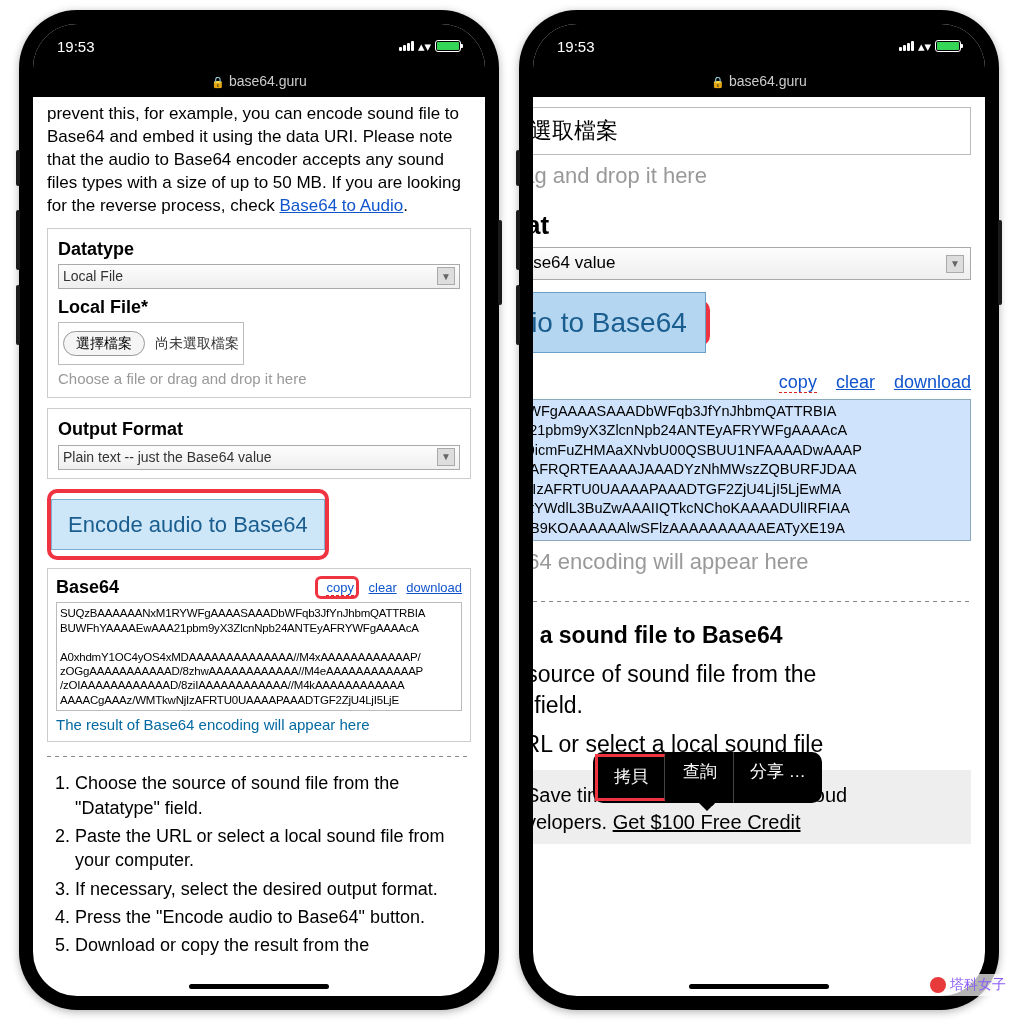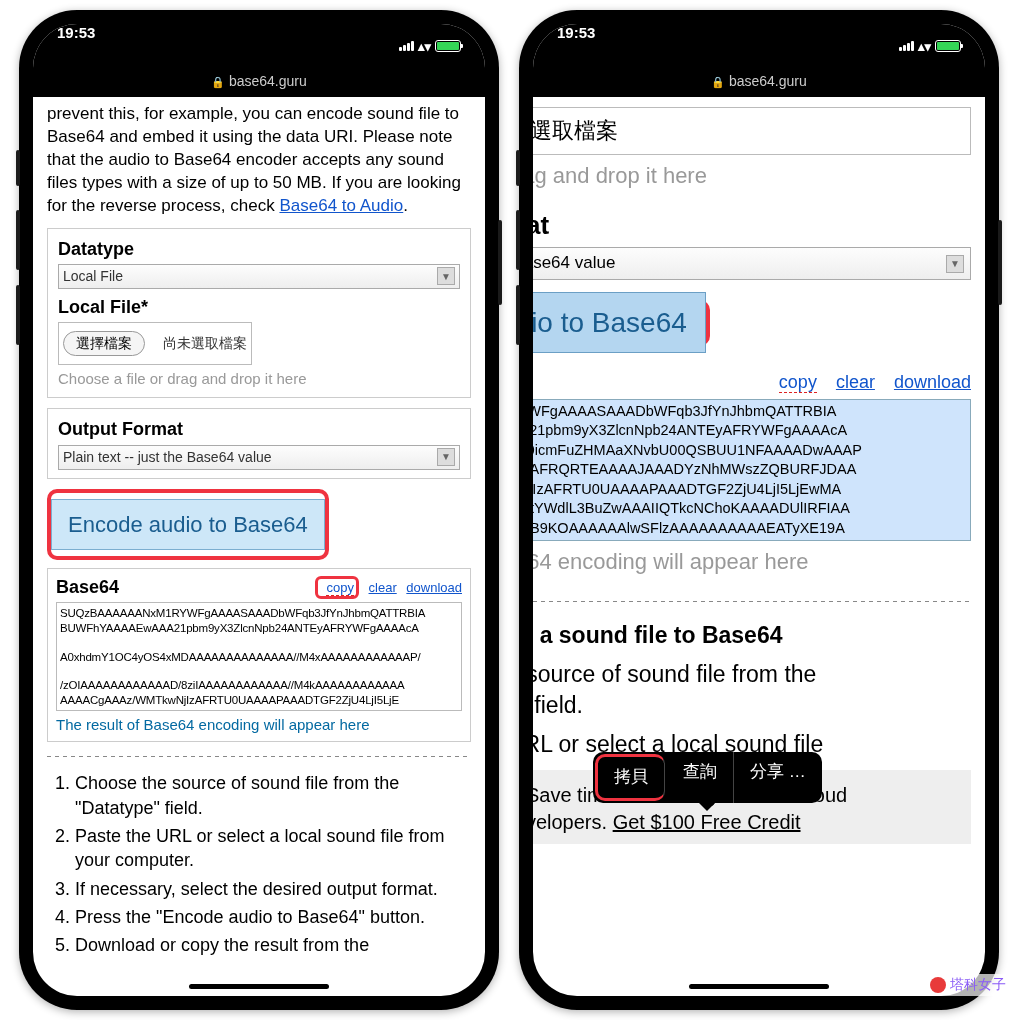--- a/index.html
+++ b/index.html
@@ -46,24 +46,25 @@
     height: 30px;
     background: #000;
     border-radius: 0 0 18px 18px;
     z-index: 10;
   }
   .status-bar {
     background: #000;
     color: #fff;
     height: 44px;
     display: flex;
+    align-items: center;
     justify-content: space-between;
     padding: 0 24px;
     font-size: 15px;
-    font-weight: 700;
+    font-weight: 400;
   }
   .status-right { display: flex; align-items: center; gap: 4px; }
   .signal-bars { display: flex; align-items: flex-end; gap: 1px; }
   .signal-bars span { width: 3px; background: #fff; border-radius: 1px; }
   .signal-bars span:nth-child(1) { height: 4px; }
   .signal-bars span:nth-child(2) { height: 6px; }
   .signal-bars span:nth-child(3) { height: 8px; }
   .signal-bars span:nth-child(4) { height: 10px; }
   .wifi { font-size: 13px; }
   .battery {
@@ -124,21 +125,21 @@
     width: 18px;
     height: 18px;
     background: #ddd;
     border: 1px solid #aaa;
     display: flex;
     align-items: center;
     justify-content: center;
     font-size: 10px;
     color: #666;
   }
-  .file-row { display: flex; align-items: center; gap: 18px; margin: 4px 0; }
+  .file-row { display: flex; align-items: center; gap: 10px; margin: 4px 0; }
   .file-btn {
     border: 1px solid #999;
     border-radius: 14px;
     padding: 2px 12px;
     font-size: 14px;
     background: #f5f5f5;
   }
   .file-status { font-size: 14px; color: #333; }
   .hint { color: #999; font-size: 15px; margin-top: 4px; }
   .encode-btn {
@@ -257,21 +258,21 @@
     border-top-color: #000;
     border-bottom: none;
   }
   .tooltip span {
     padding: 9px 16px;
     border-right: 1px solid #444;
   }
   .tooltip span:last-child { border-right: none; }
   .tip-red {
     border: 3px solid #ef3340;
-    border-radius: 10px;
+    border-radius: 0;
     margin: 2px;
   }
   .howto2 { font-weight: bold; font-size: 23px; margin: 18px 0 6px; }
   ol.big { font-size: 23px; padding-left: 30px; }
   ol.big li { margin: 8px 0; }
   .ad-box {
     background: #eee;
     font-size: 20px;
     padding: 12px 0 8px;
     margin-top: 10px;
@@ -361,21 +362,21 @@
             </span>
             <a href="#">clear</a>
             <a href="#">download</a>
           </span>
         </div>
         <div class="mono">
           <span>SUQzBAAAAAANxM1RYWFgAAAASAAADbWFqb3JfYnJhbmQATTRBIA</span><br>
           <span>BUWFhYAAAAEwAAA21pbm9yX3ZlcnNpb24ANTEyAFRYWFgAAAAcA</span><br>
           <br>
           <span>A0xhdmY1OC4yOS4xMDAAAAAAAAAAAAAA//M4xAAAAAAAAAAAAP/</span><br>
-          <br>
+          <span>zOGgAAAAAAAAAAAD/8zhwAAAAAAAAAAAA//M4eAAAAAAAAAAAAP</span><br>
           <span>/zOIAAAAAAAAAAAAD/8ziIAAAAAAAAAAAA//M4kAAAAAAAAAAAA</span><br>
           <span>AAAACgAAAz/WMTkwNjIzAFRTU0UAAAAPAAADTGF2ZjU4LjI5LjE</span>
         </div>
         <div class="result-hint">The result of Base64 encoding will appear here</div>
       </div>
 
       <div class="dashes"></div>
 
       <ol>
         <li>Choose the source of sound file from the "Datatype" field.</li>

